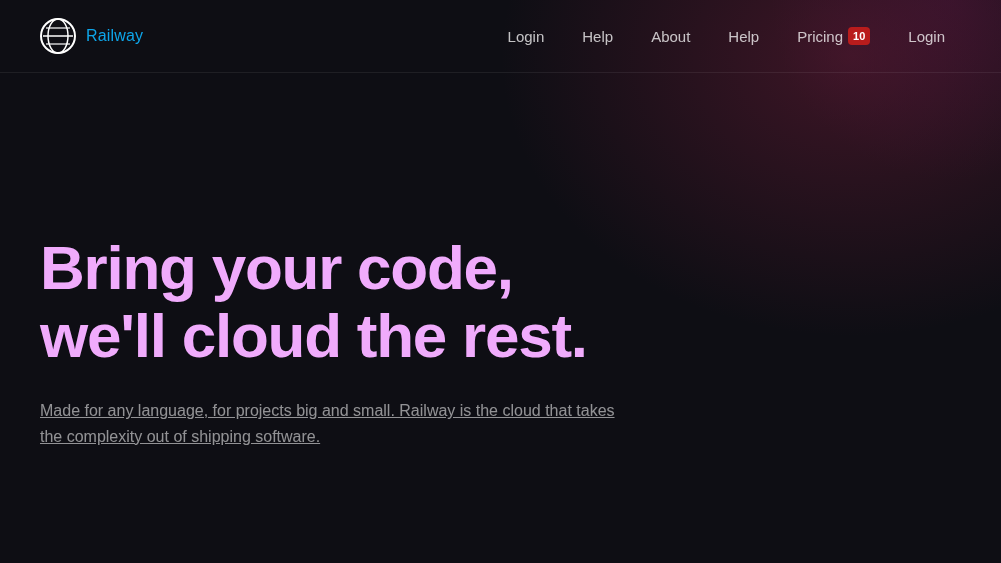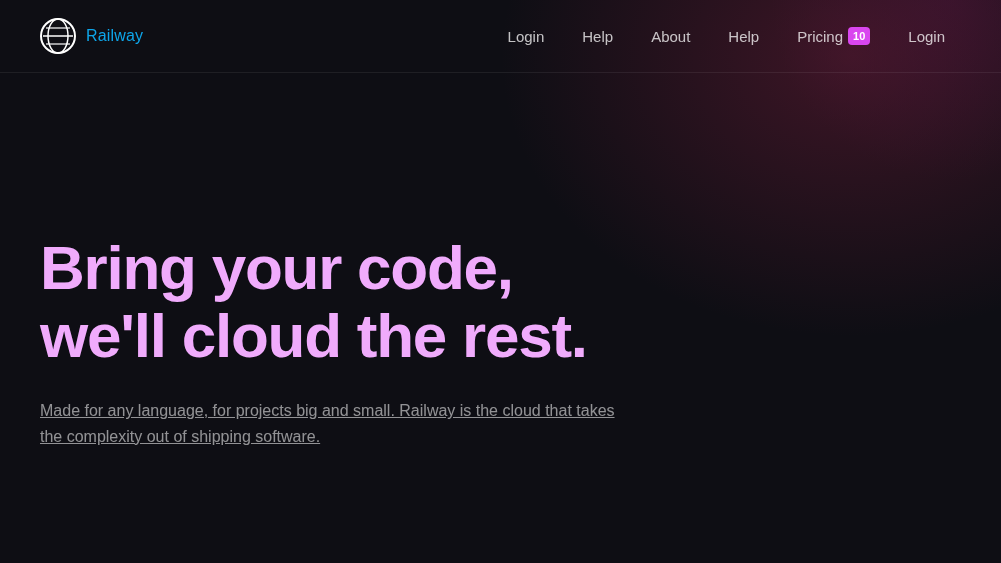--- a/index.html
+++ b/index.html
@@ -70,21 +70,21 @@
       padding: 8px 16px;
       border-radius: 6px;
       transition: color 0.15s, background 0.15s;
       cursor: pointer;
       display: flex;
       align-items: center;
       gap: 5px;
     }
 
     .nav-badge {
-      background: #d946ef;
+      background: #b91c1c;
       color: #ffffff;
       font-size: 11px;
       font-weight: 600;
       padding: 1px 5px;
       border-radius: 4px;
       line-height: 1.5;
     }
 
     .nav-link-login {
       color: rgba(255,255,255,0.75);

